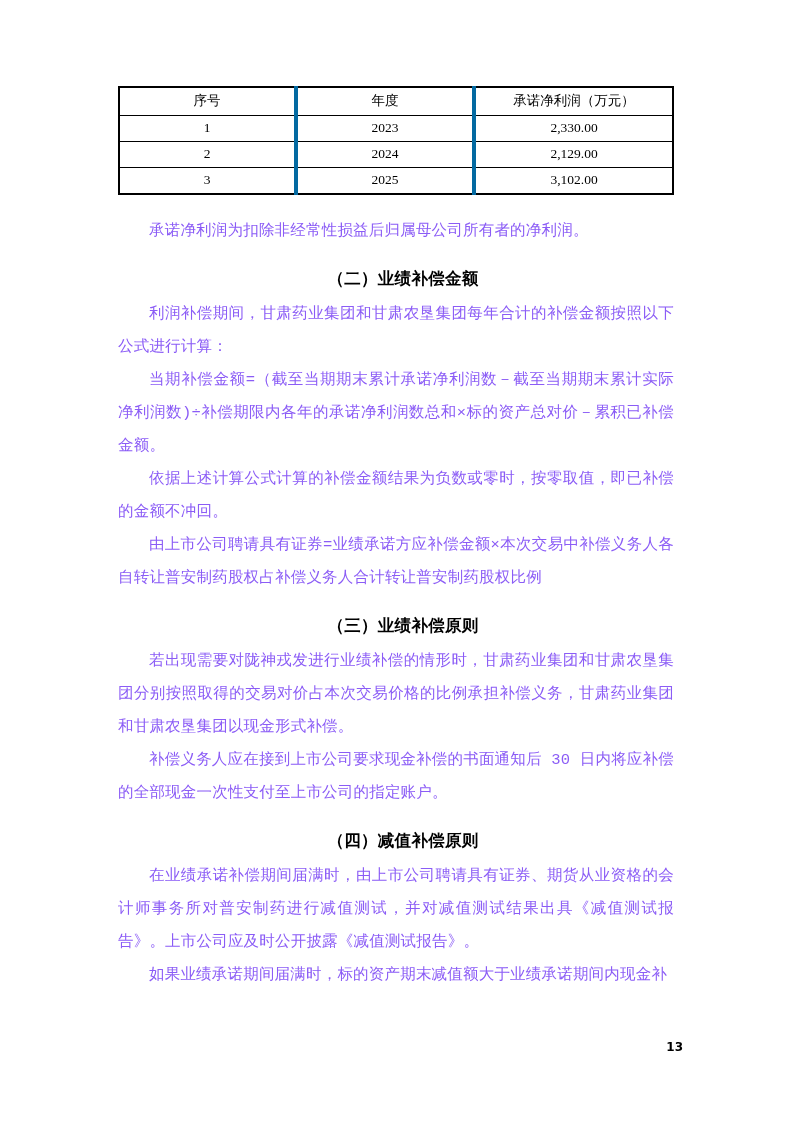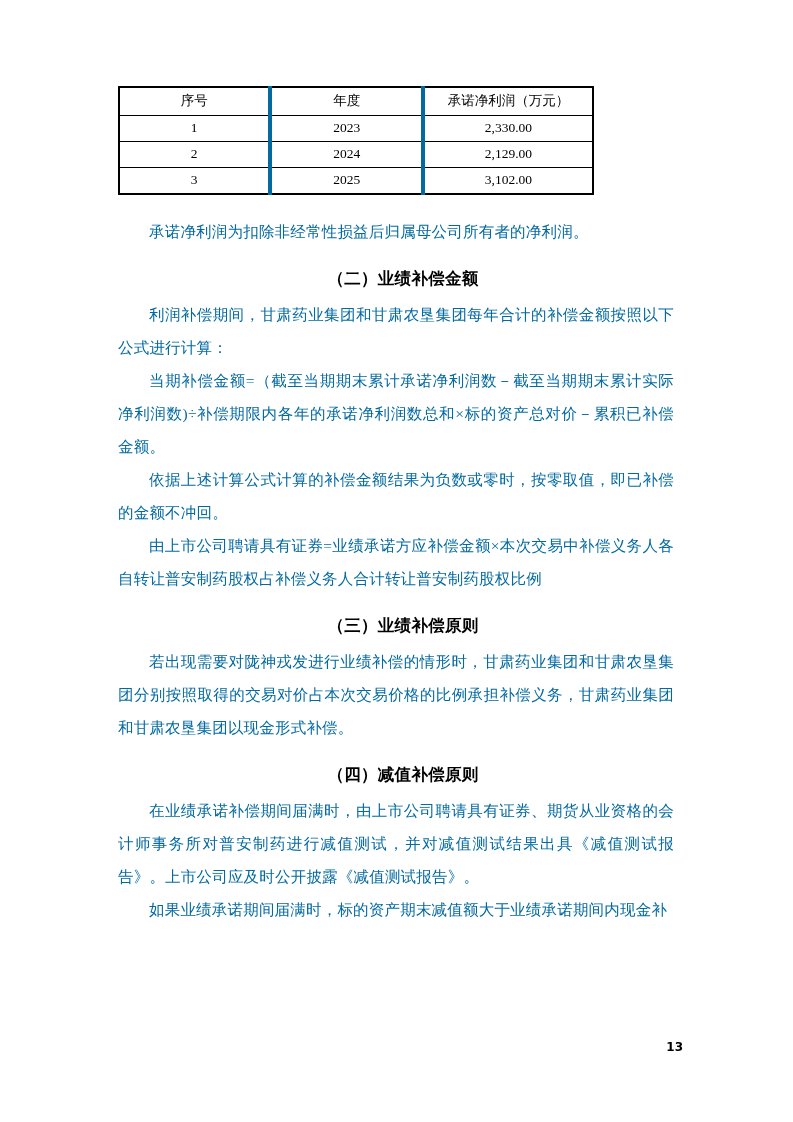--- a/index.html
+++ b/index.html
@@ -20,21 +20,21 @@
     overflow: hidden;
   }
   .content {
     position: absolute;
     left: 118px;
     top: 86px;
     width: 556px;
   }
   table.promise-table {
     border-collapse: collapse;
-    width: 476px;
+    width: 556px;
     table-layout: fixed;
   }
   table.promise-table td, table.promise-table th {
     text-align: center;
     font-size: 13.5px;
     font-family: "Liberation Serif", "DejaVu Serif", serif;
     padding: 4px 0 5px 0;
     border-left: 4px solid #0369a1;
     border-right: 1px solid #000;
     color: #000;
@@ -58,23 +58,24 @@
   }
   .col-no { width: 32%; }
   .col-year { width: 32%; }
   .col-amt { width: 36%; }
 
   p.para {
     font-size: 15.5px;
     line-height: 33px;
     margin: 0;
     text-indent: 31px;
-    color: #0369a1;
+    color: #8b5cf6;
     text-align: justify;
     letter-spacing: 0.2px;
+    font-family: Liberation Mono, monospace;
   }
   p.first-after-table {
     margin-top: 20px;
   }
   h2.heading {
     font-size: 16.5px;
     font-weight: bold;
     font-family: "DejaVu Sans", "Liberation Sans", sans-serif;
     margin: 20px 0 8px 0;
     text-indent: 14px;
@@ -128,20 +129,21 @@
     <p class="para first-after-table">承诺净利润为扣除非经常性损益后归属母公司所有者的净利润。</p>
 
     <h2 class="heading">（二）业绩补偿金额</h2>
     <p class="para">利润补偿期间，甘肃药业集团和甘肃农垦集团每年合计的补偿金额按照以下公式进行计算：</p>
     <p class="para">当期补偿金额=（截至当期期末累计承诺净利润数－截至当期期末累计实际净利润数)÷补偿期限内各年的承诺净利润数总和×标的资产总对价－累积已补偿金额。</p>
     <p class="para">依据上述计算公式计算的补偿金额结果为负数或零时，按零取值，即已补偿的金额不冲回。</p>
     <p class="para">由上市公司聘请具有证券=业绩承诺方应补偿金额×本次交易中补偿义务人各自转让普安制药股权占补偿义务人合计转让普安制药股权比例</p>
 
     <h2 class="heading">（三）业绩补偿原则</h2>
     <p class="para">若出现需要对陇神戎发进行业绩补偿的情形时，甘肃药业集团和甘肃农垦集团分别按照取得的交易对价占本次交易价格的比例承担补偿义务，甘肃药业集团和甘肃农垦集团以现金形式补偿。</p>
+    <p class="para">补偿义务人应在接到上市公司要求现金补偿的书面通知后 30 日内将应补偿的全部现金一次性支付至上市公司的指定账户。</p>
 
     <h2 class="heading">（四）减值补偿原则</h2>
     <p class="para">在业绩承诺补偿期间届满时，由上市公司聘请具有证券、期货从业资格的会计师事务所对普安制药进行减值测试，并对减值测试结果出具《减值测试报告》。上市公司应及时公开披露《减值测试报告》。</p>
     <p class="para">如果业绩承诺期间届满时，标的资产期末减值额大于业绩承诺期间内现金补</p>
 
   </div>
 
   <div class="page-number">13</div>
 </div>
 

